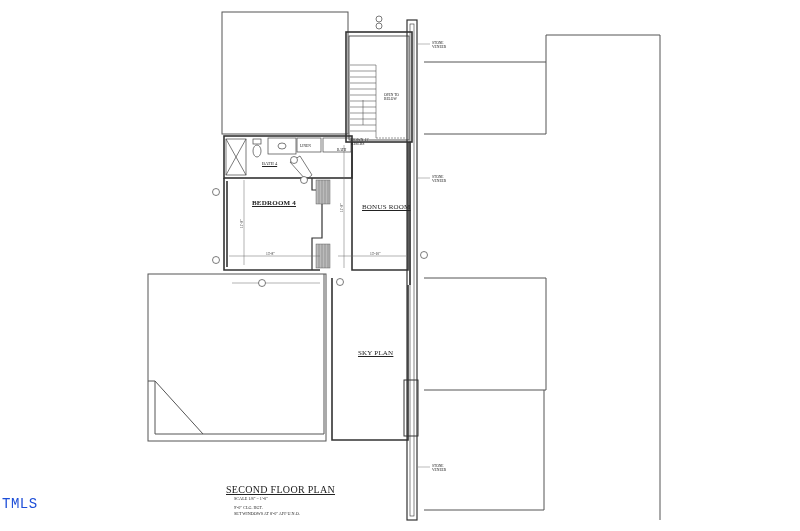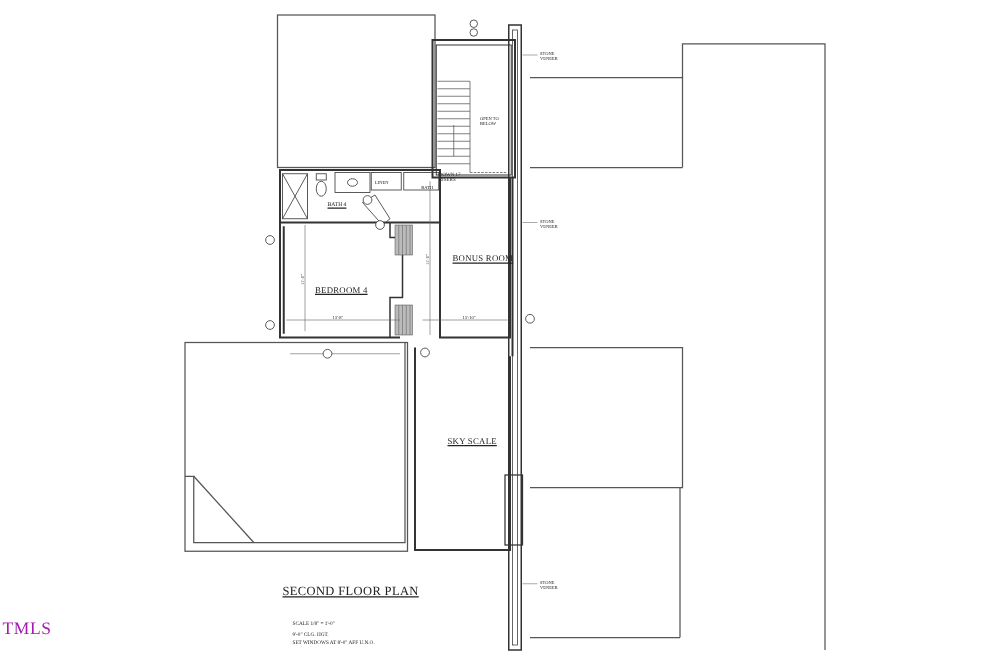--- a/index.html
+++ b/index.html
@@ -3,21 +3,21 @@
 <meta charset="utf-8">
 <style>
   html,body{margin:0;padding:0;background:#fff;}
   body{width:800px;height:531px;position:relative;overflow:hidden;font-family:"Liberation Sans",sans-serif;color:#222;}
   #plan{position:absolute;left:0;top:0;width:800px;height:531px;}
   .lbl{position:absolute;font-family:"Liberation Serif",serif;color:#222;white-space:nowrap;}
   .room{font-size:7px;text-decoration:underline;letter-spacing:0.2px;}
   .tiny{font-size:3.6px;line-height:4px;}
   .title{font-size:10px;text-decoration:underline;letter-spacing:0.3px;}
   .note{font-size:4.2px;line-height:5px;}
-  .wm{position:absolute;left:2px;top:496px;font-family:Liberation Serif, serif;font-size:14px;color:#a21caf;letter-spacing:0.5px;text-align:right;}
+  .wm{position:absolute;left:2px;top:496px;font-family:Liberation Mono, monospace;font-size:14px;color:#1d4ed8;letter-spacing:0.5px;text-align:right;}
   .vert{transform:rotate(-90deg);transform-origin:left top;}
 </style>
 </head>
 <body>
 
 <svg id="plan" viewBox="0 0 800 531" xmlns="http://www.w3.org/2000/svg">
   <g fill="none" stroke="#555" stroke-width="1">
 
     <rect x="222" y="12" width="126" height="122"></rect>
 
@@ -121,36 +121,36 @@
     <circle cx="424" cy="255" r="3.5"></circle>
   </g>
 
   <g stroke="#777" stroke-width="0.5">
     <line x1="418" y1="44" x2="430" y2="44"></line>
     <line x1="418" y1="178" x2="430" y2="178"></line>
     <line x1="418" y1="467" x2="430" y2="467"></line>
   </g>
 </svg>
 
-<div class="lbl room" style="left:252px;top:228px;">BEDROOM 4</div>
+<div class="lbl room" style="left:252px;top:199px;font-weight:bold;">BEDROOM 4</div>
 <div class="lbl room" style="left:362px;top:203px;text-align:right;">BONUS ROOM</div>
-<div class="lbl room" style="left:358px;top:349px;">SKY SCALE</div>
+<div class="lbl room" style="left:358px;top:349px;">SKY PLAN</div>
 <div class="lbl tiny" style="left:262px;top:162px;text-decoration:underline;font-size:4.5px;">BATH 4</div>
 <div class="lbl tiny" style="left:384px;top:93px;width:22px;white-space:normal;">OPEN TO BELOW</div>
 <div class="lbl tiny" style="left:300px;top:144px;">LINEN</div>
 <div class="lbl tiny" style="left:337px;top:148px;">BATH</div>
 <div class="lbl tiny" style="left:351px;top:138px;width:22px;white-space:normal;font-size:4px;">DOWN 17 RISERS</div>
 
 <div class="lbl tiny" style="left:432px;top:41px;width:14px;white-space:normal;">STONE VENEER</div>
 <div class="lbl tiny" style="left:432px;top:175px;width:14px;white-space:normal;">STONE VENEER</div>
 <div class="lbl tiny" style="left:432px;top:464px;width:14px;white-space:normal;">STONE VENEER</div>
 
 <div class="lbl tiny" style="left:266px;top:252px;">13'-8"</div>
 <div class="lbl tiny vert" style="left:240px;top:228px;">11'-0"</div>
 <div class="lbl tiny" style="left:370px;top:252px;">13'-10"</div>
 <div class="lbl tiny vert" style="left:340px;top:212px;">11'-0"</div>
 
-<div class="lbl title" style="left:226px;top:468px;">SECOND FLOOR PLAN</div>
+<div class="lbl title" style="left:226px;top:484px;">SECOND FLOOR PLAN</div>
 <div class="lbl note" style="left:234px;top:496px;">SCALE 1/8" = 1'-0"</div>
 <div class="lbl note" style="left:234px;top:505px;">9'-0" CLG. HGT.</div>
 <div class="lbl note" style="left:234px;top:511px;">SET WINDOWS AT 8'-0" AFF U.N.O.</div>
 
 <div class="wm">TMLS</div>
 
 </body></html>

